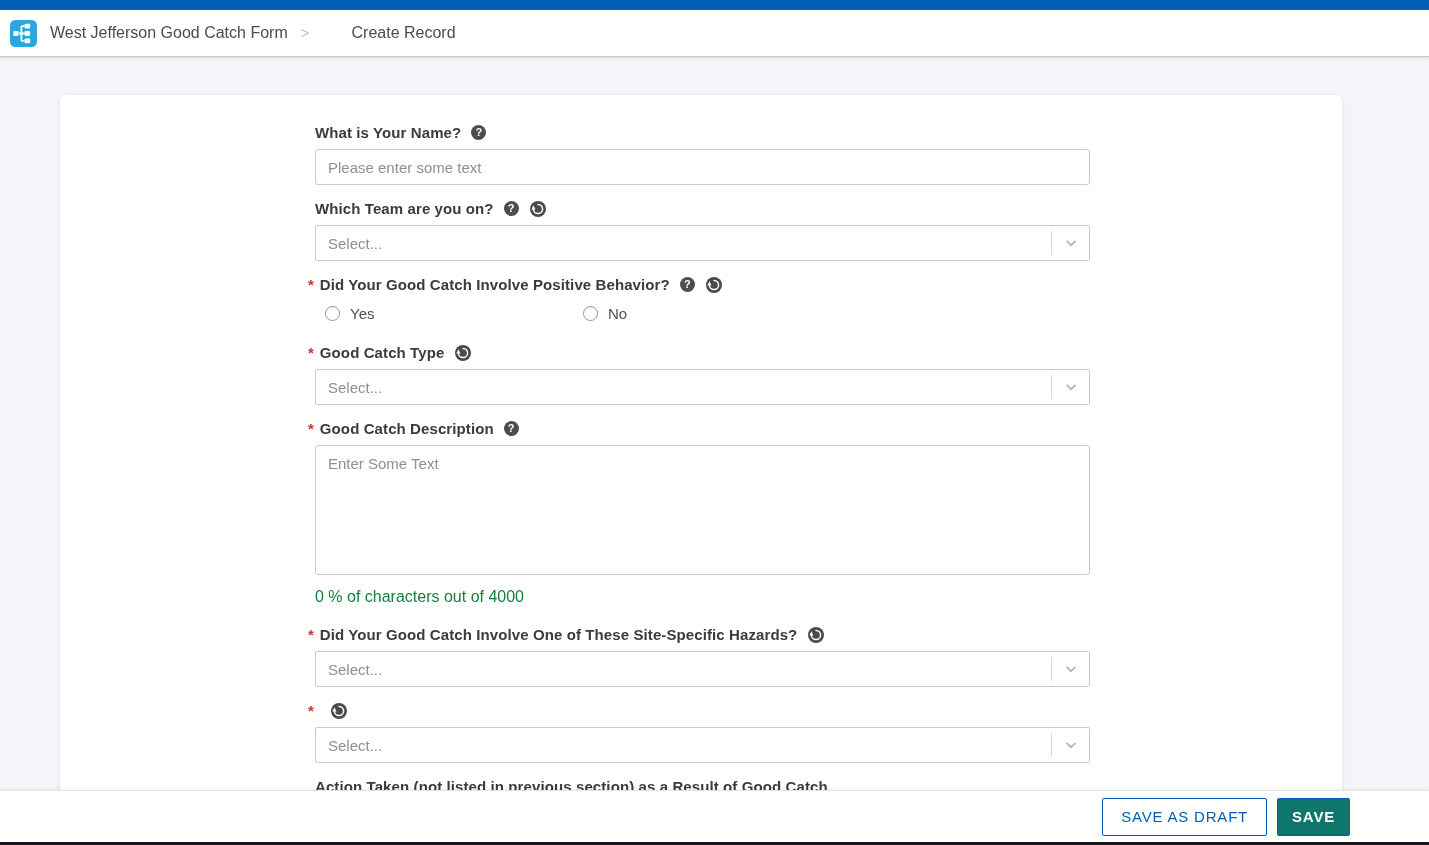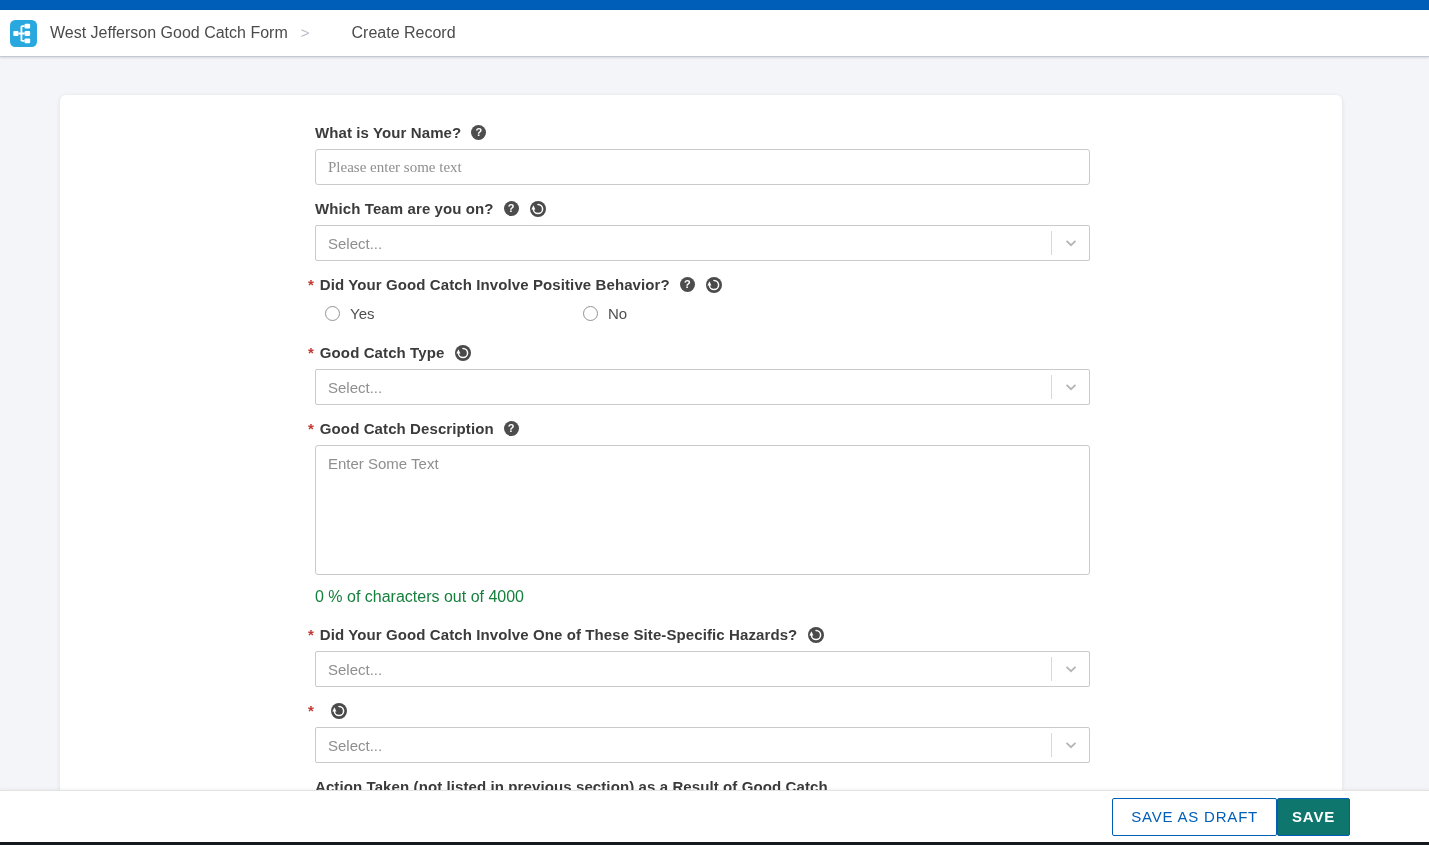--- a/index.html
+++ b/index.html
@@ -32,21 +32,21 @@
   .req { color:#c23934; font-weight:bold; font-size:15px; margin-right:6px; }
   .label { font-size:15px; font-weight:bold; color:#3b3b3b; letter-spacing:0.1px; }
 
   .help-icon { width:15px; height:15px; border-radius:50%; background:#4d4d4d; color:#fff;
                font-size:11px; font-weight:bold; display:inline-flex; align-items:center;
                justify-content:center; margin-left:10px; cursor:pointer; line-height:1; }
   .reset-icon { width:16px; height:16px; margin-left:11px; display:inline-flex; cursor:pointer; }
 
   .text-input, .textarea { width:775px; border:1px solid #cacaca; border-radius:3px; background:#fff;
                font-family:"Liberation Sans", sans-serif; font-size:15px; color:#3b3b3b; outline:none; }
-  .text-input { height:36px; padding:0 12px;font-family:Liberation Serif, serif; }
+  .text-input { height:36px; padding:0 12px; }
   .textarea { height:130px; padding:9px 12px; resize:none; }
   .text-input::placeholder, .textarea::placeholder { color:#8f8f8f; opacity:1; }
 
   .select { width:775px; height:36px; border:1px solid #cacaca; border-radius:2px; background:#fff;
             display:flex; align-items:center; cursor:pointer; }
   .select-value { flex:1; padding-left:12px; font-size:15px; color:#8f8f8f; }
   .select-divider { width:1px; height:24px; background:#d8d8d8; }
   .chevron { width:37px; display:flex; align-items:center; justify-content:center; }
 
   .radio-row { display:flex; align-items:center; padding-left:10px; margin-top:12px; }
@@ -56,21 +56,21 @@
   .rb { width:15px; height:15px; border:1px solid #939393; border-radius:50%; background:#fff;
         display:inline-block; margin-right:10px; }
   .radio-label { font-size:15px; color:#4f4f4f; }
 
   .counter { width:775px; font-size:16px; color:#15803d; margin-top:9px; }
   .field-textarea { margin-bottom:20px; }
 
   
   .actionbar { position:absolute; left:0; right:0; bottom:3px; height:52px; background:#fff;
                border-top:1px solid #e3e3e3; box-shadow:0 -1px 3px rgba(0,0,0,0.05);
-               display:flex; align-items:center; justify-content:flex-end; padding-right:79px; z-index:5; }
+               display:flex; align-items:center; justify-content:flex-end; padding-right:79px; gap:10px; z-index:5; }
   .btn { height:38px; border-radius:2px; font-family:"Liberation Sans", sans-serif; font-size:15px;
          letter-spacing:0.8px; cursor:pointer; }
   .btn.outline { background:#fff; border:1px solid #005eb8; color:#005eb8; padding:0 18px; }
   .btn.solid { background:#0f766e; border:1px solid #005eb8; color:#fff; padding:8px 14px; font-weight:bold; }
 
   .bottom-edge { position:absolute; left:0; right:0; bottom:0; height:3px; background:#15181c; z-index:6; }
 </style>
 </head>
 <body>
 

